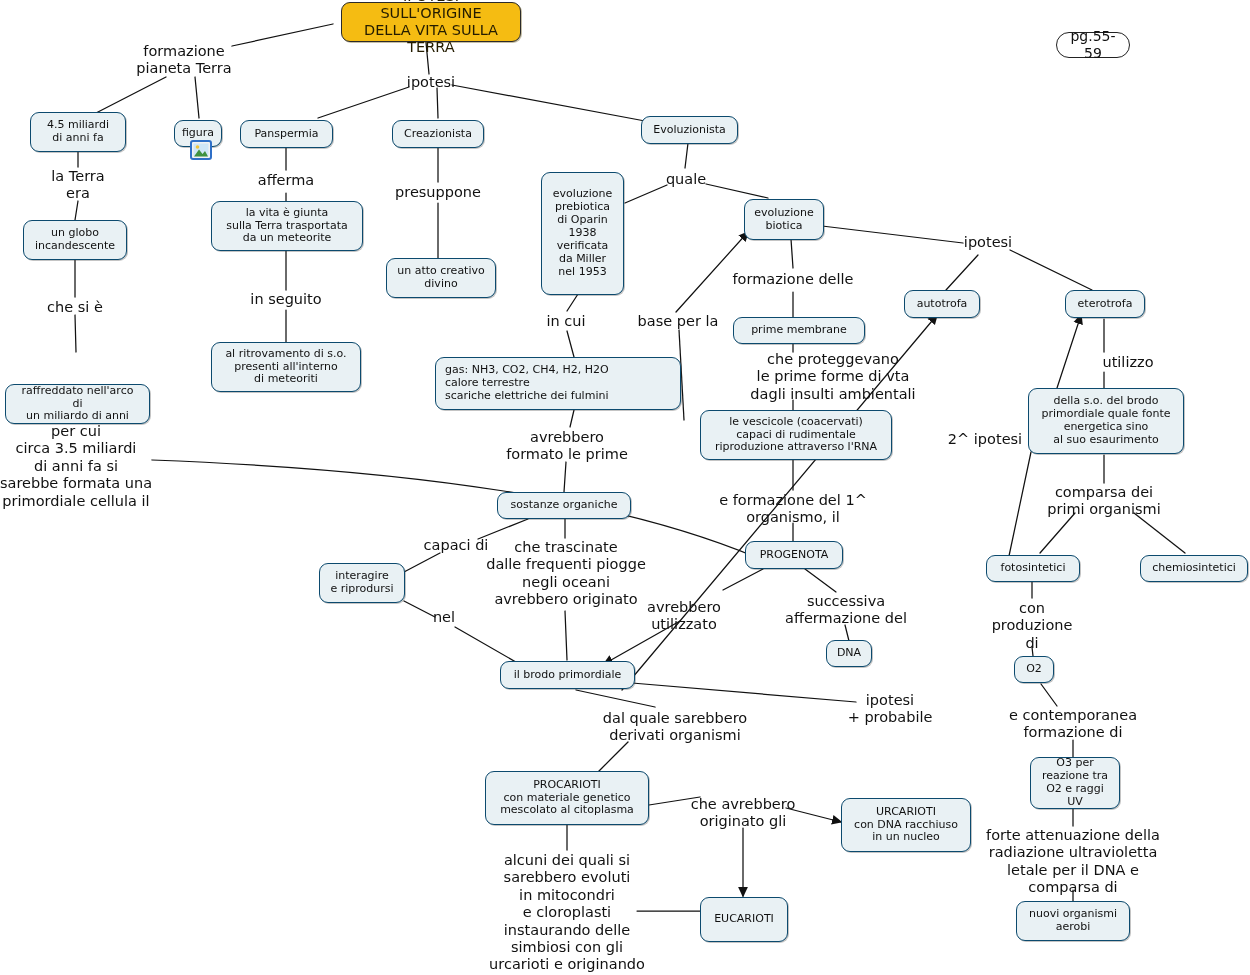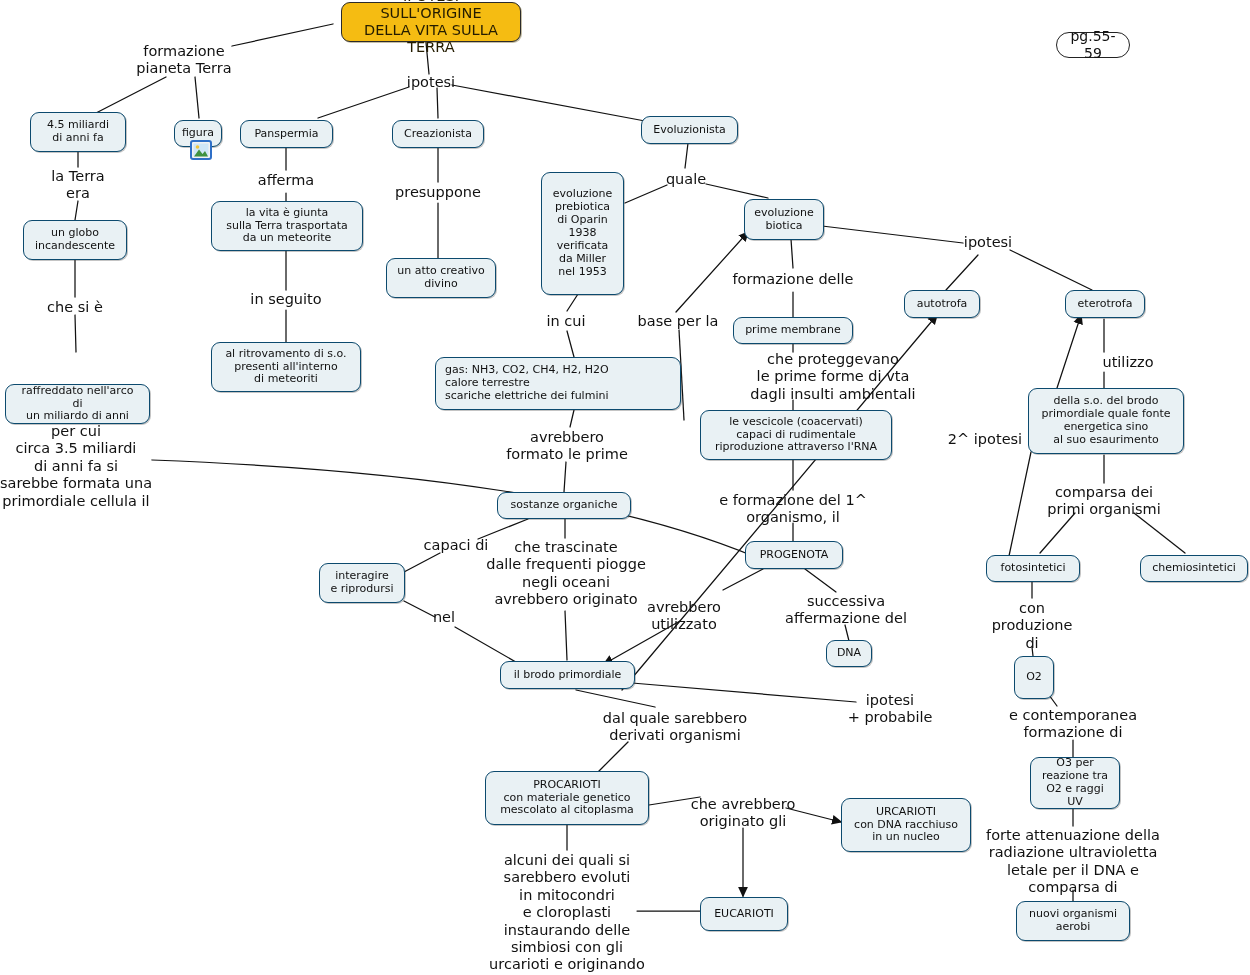--- a/index.html
+++ b/index.html
@@ -283,21 +283,21 @@
 un miliardo di anni</div>
 
   <div class="node" style="left:211px;top:342px;width:150px;height:50px;">al ritrovamento di s.o.
 presenti all'interno
 di meteoriti</div>
 
   <div class="node left" style="left:435px;top:357px;width:246px;height:53px;">gas: NH3, CO2, CH4, H2, H2O
 calore terrestre
 scariche elettriche dei fulmini</div>
 
-  <div class="node" style="left:733px;top:317px;width:120px;height:27px;">prime membrane</div>
+  <div class="node" style="left:733px;top:317px;width:132px;height:27px;">prime membrane</div>
 
   <div class="node" style="left:1028px;top:388px;width:156px;height:66px;">della s.o. del brodo
 primordiale quale fonte
 energetica sino
 al suo esaurimento</div>
 
   <div class="node" style="left:700px;top:410px;width:192px;height:50px;">le vescicole (coacervati)
 capaci di rudimentale
 riproduzione attraverso l'RNA</div>
 
@@ -307,37 +307,37 @@
 e riprodursi</div>
 
   <div class="node" style="left:745px;top:541px;width:98px;height:28px;">PROGENOTA</div>
 
   <div class="node" style="left:826px;top:640px;width:46px;height:27px;">DNA</div>
 
   <div class="node" style="left:986px;top:555px;width:94px;height:27px;">fotosintetici</div>
 
   <div class="node" style="left:1140px;top:555px;width:108px;height:27px;">chemiosintetici</div>
 
-  <div class="node" style="left:1014px;top:656px;width:40px;height:43px;">O2</div>
+  <div class="node" style="left:1014px;top:656px;width:40px;height:27px;">O2</div>
 
   <div class="node" style="left:500px;top:661px;width:135px;height:28px;">il brodo primordiale</div>
 
   <div class="node" style="left:1030px;top:757px;width:90px;height:52px;">O3 per
 reazione tra
 O2 e raggi UV</div>
 
   <div class="node" style="left:485px;top:771px;width:164px;height:54px;">PROCARIOTI
 con materiale genetico
 mescolato al citoplasma</div>
 
   <div class="node" style="left:841px;top:798px;width:130px;height:54px;">URCARIOTI
 con DNA racchiuso
 in un nucleo</div>
 
-  <div class="node" style="left:700px;top:897px;width:88px;height:34px;">EUCARIOTI</div>
+  <div class="node" style="left:700px;top:897px;width:88px;height:45px;">EUCARIOTI</div>
 
   <div class="node" style="left:1016px;top:901px;width:114px;height:40px;">nuovi organismi
 aerobi</div>
 
   <div class="lbl" style="left:184px;top:43px;">formazione
 pianeta Terra</div>
 
   <div class="lbl" style="left:431px;top:74px;">ipotesi</div>
 
   <div class="lbl" style="left:78px;top:168px;">la Terra

